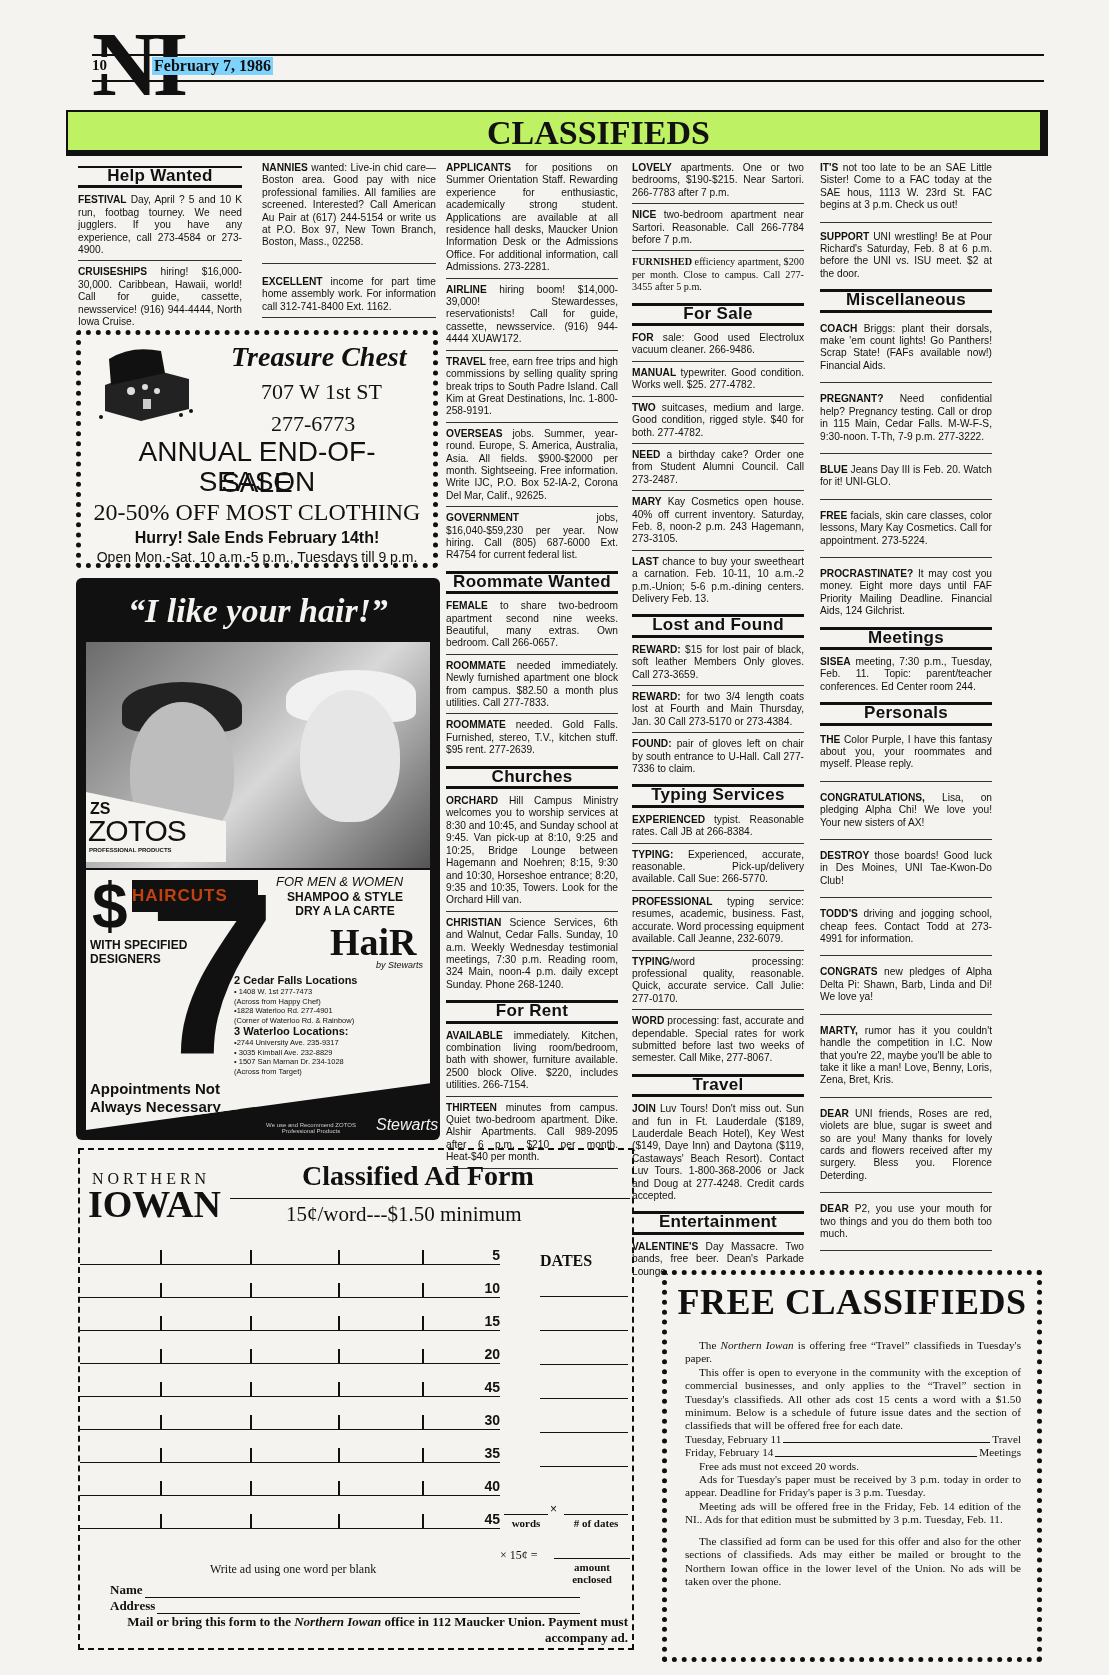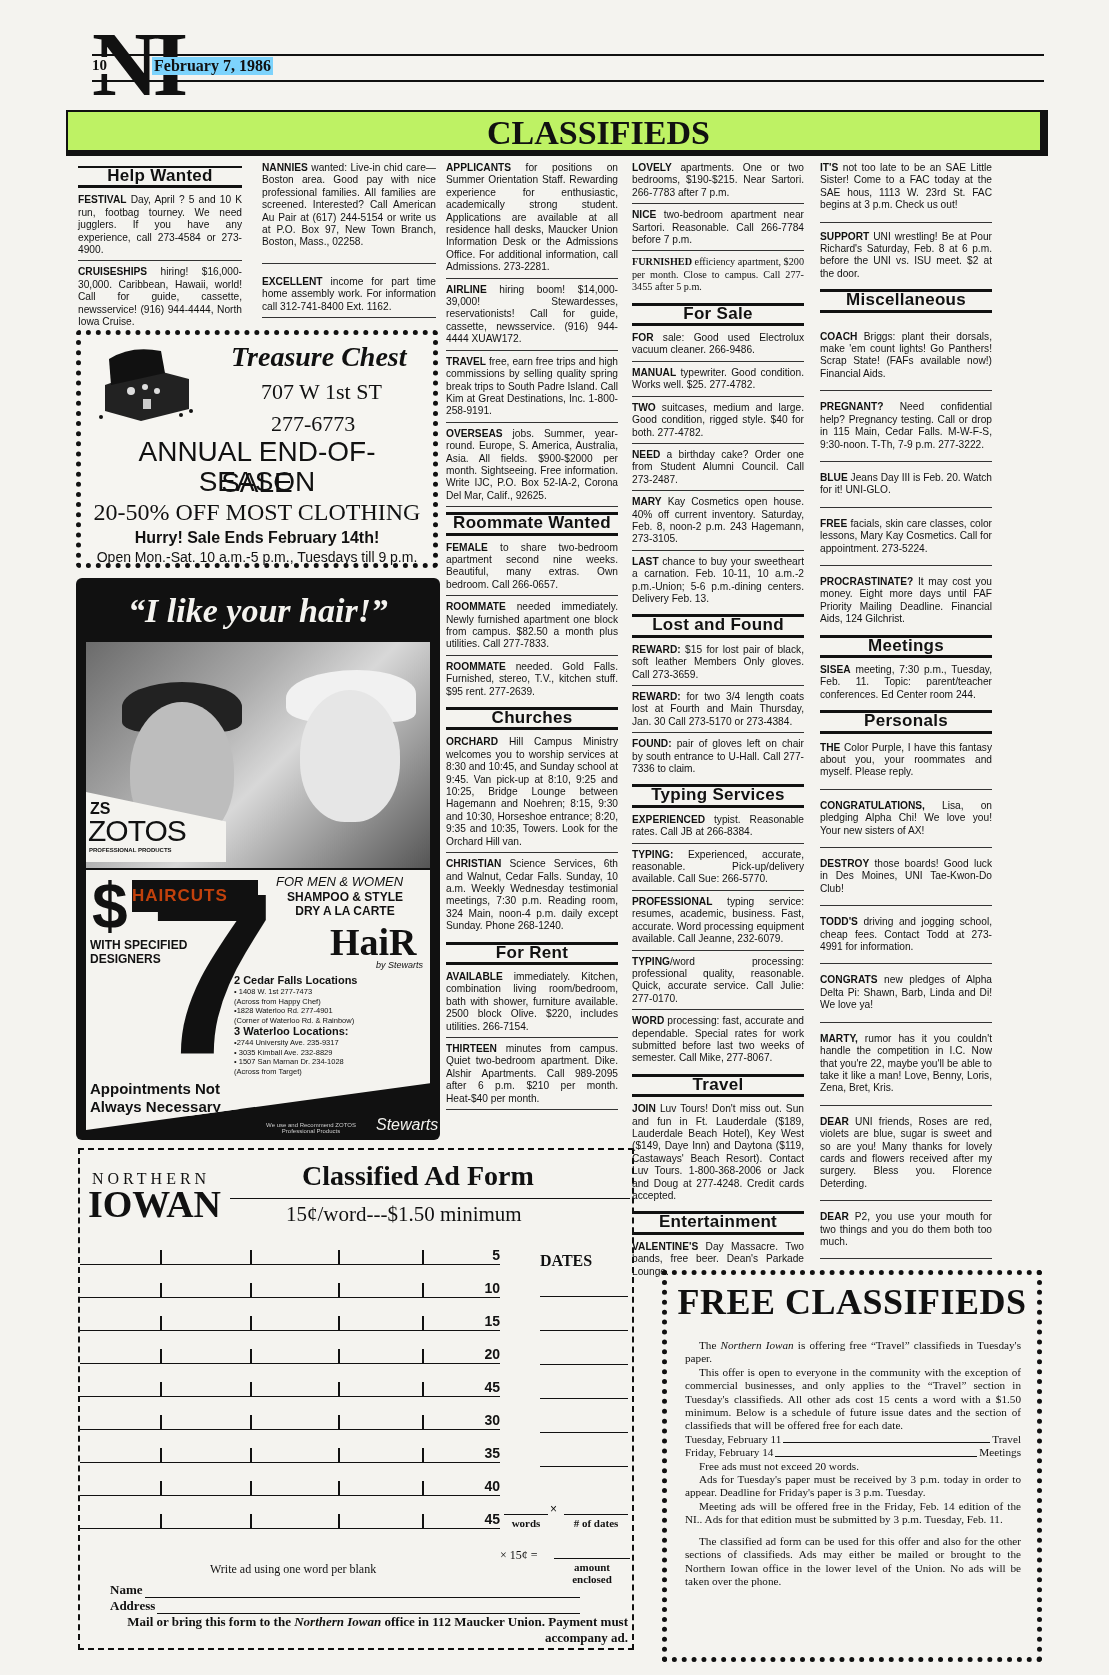--- a/index.html
+++ b/index.html
@@ -178,20 +178,21 @@
   </div>
   <div class="recommend">We use and Recommend ZOTOS Professional Products</div>
   <div class="stewsig">Stewarts</div>
 </div>
 
 <div class="col" style="left:446px;top:162px;width:172px">
   <div class="ad"><b>APPLICANTS</b><span> for positions on Summer Orientation Staff. Rewarding experience for enthusiastic, academically strong student. Applications are available at all residence hall desks, Maucker Union Information Desk or the Admissions Office. For additional information, call Admissions. 273-2281.</span></div>
   <div class="ad"><b>AIRLINE</b><span> hiring boom! $14,000-39,000! Stewardesses, reservationists! Call for guide, cassette, newsservice. (916) 944-4444 XUAW172.</span></div>
   <div class="ad"><b>TRAVEL</b><span> free, earn free trips and high commissions by selling quality spring break trips to South Padre Island. Call Kim at Great Destinations, Inc. 1-800-258-9191.</span></div>
   <div class="ad"><b>OVERSEAS</b><span> jobs. Summer, year-round. Europe, S. America, Australia, Asia. All fields. $900-$2000 per month. Sightseeing. Free information. Write IJC, P.O. Box 52-IA-2, Corona Del Mar, Calif., 92625.</span></div>
+  <div class="ad noline"><b>GOVERNMENT</b><span> jobs, $16,040-$59,230 per year. Now hiring. Call (805) 687-6000 Ext. R4754 for current federal list.</span></div>
 
   <div class="sect">Roommate Wanted</div>
   <div class="ad"><b>FEMALE</b><span> to share two-bedroom apartment second nine weeks. Beautiful, many extras. Own bedroom. Call 266-0657.</span></div>
   <div class="ad"><b>ROOMMATE</b><span> needed immediately. Newly furnished apartment one block from campus. $82.50 a month plus utilities. Call 277-7833.</span></div>
   <div class="ad noline"><b>ROOMMATE</b><span> needed. Gold Falls. Furnished, stereo, T.V., kitchen stuff. $95 rent. 277-2639.</span></div>
 
   <div class="sect">Churches</div>
   <div class="ad"><b>ORCHARD</b><span> Hill Campus Ministry welcomes you to worship services at 8:30 and 10:45, and Sunday school at 9:45. Van pick-up at 8:10, 9:25 and 10:25, Bridge Lounge between Hagemann and Noehren; 8:15, 9:30 and 10:30, Horseshoe entrance; 8:20, 9:35 and 10:35, Towers. Look for the Orchard Hill van.</span></div>
   <div class="ad noline"><b>CHRISTIAN</b><span> Science Services, 6th and Walnut, Cedar Falls. Sunday, 10 a.m. Weekly Wednesday testimonial meetings, 7:30 p.m. Reading room, 324 Main, noon-4 p.m. daily except Sunday. Phone 268-1240.</span></div>
 
@@ -230,21 +231,21 @@
 
   <div class="sect" style="border-top:3px solid #111">Entertainment</div>
   <div class="ad noline"><b>VALENTINE'S</b><span> Day Massacre. Two bands, free beer. Dean's Parkade Lounge.</span></div>
 </div>
 
 <div class="col" style="left:820px;top:162px;width:172px">
   <div class="ad" style="padding-bottom:10px"><b>IT'S</b><span> not too late to be an SAE Little Sister! Come to a FAC today at the SAE hous, 1113 W. 23rd St. FAC begins at 3 p.m. Check us out!</span></div>
   <div class="ad noline" style="margin-top:8px"><b>SUPPORT</b><span> UNI wrestling! Be at Pour Richard's Saturday, Feb. 8 at 6 p.m. before the UNI vs. ISU meet. $2 at the door.</span></div>
 
   <div class="sect">Miscellaneous</div>
-  <div class="ad" style="padding-bottom:10px;margin-top:18px"><b>COACH</b><span> Briggs: plant their dorsals, make 'em count lights! Go Panthers! Scrap State! (FAFs available now!) Financial Aids.</span></div>
+  <div class="ad" style="padding-bottom:10px;margin-top:10px"><b>COACH</b><span> Briggs: plant their dorsals, make 'em count lights! Go Panthers! Scrap State! (FAFs available now!) Financial Aids.</span></div>
   <div class="ad" style="padding-bottom:10px;margin-top:10px"><b>PREGNANT?</b><span> Need confidential help? Pregnancy testing. Call or drop in 115 Main, Cedar Falls. M-W-F-S, 9:30-noon. T-Th, 7-9 p.m. 277-3222.</span></div>
   <div class="ad" style="padding-bottom:10px;margin-top:10px"><b>BLUE</b><span> Jeans Day III is Feb. 20. Watch for it! UNI-GLO.</span></div>
   <div class="ad" style="padding-bottom:10px;margin-top:10px"><b>FREE</b><span> facials, skin care classes, color lessons, Mary Kay Cosmetics. Call for appointment. 273-5224.</span></div>
   <div class="ad noline" style="margin-top:10px"><b>PROCRASTINATE?</b><span> It may cost you money. Eight more days until FAF Priority Mailing Deadline. Financial Aids, 124 Gilchrist.</span></div>
 
   <div class="sect">Meetings</div>
   <div class="ad noline"><b>SISEA</b><span> meeting, 7:30 p.m., Tuesday, Feb. 11. Topic: parent/teacher conferences. Ed Center room 244.</span></div>
 
   <div class="sect">Personals</div>
   <div class="ad" style="padding-bottom:10px;margin-top:8px"><b>THE</b><span> Color Purple, I have this fantasy about you, your roommates and myself. Please reply.</span></div>

